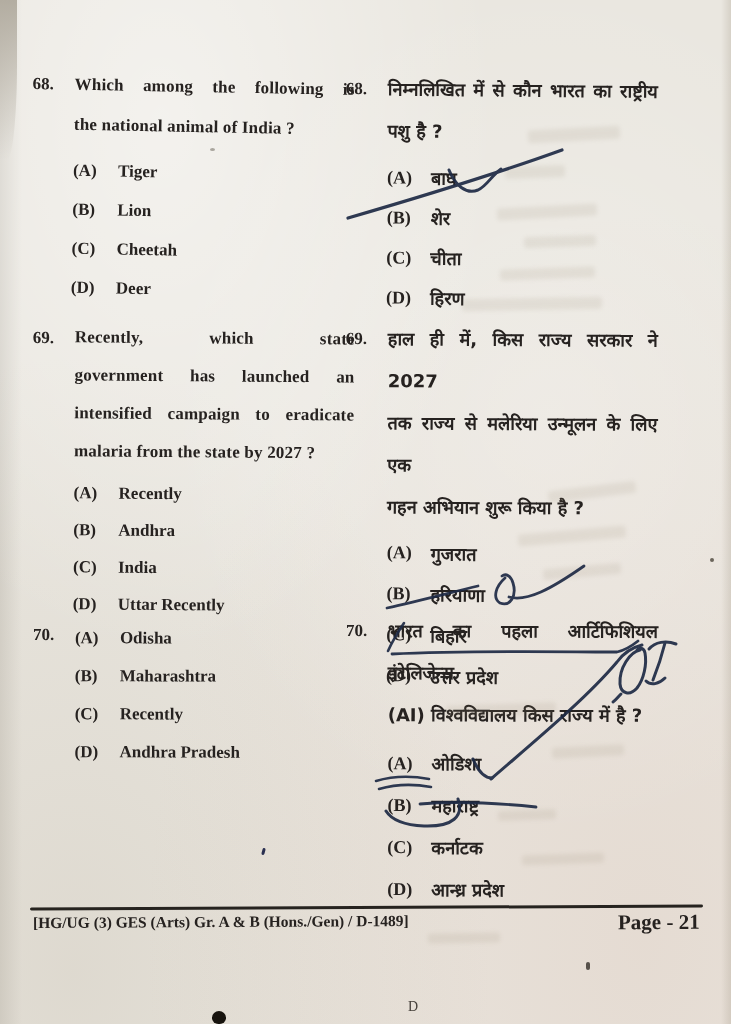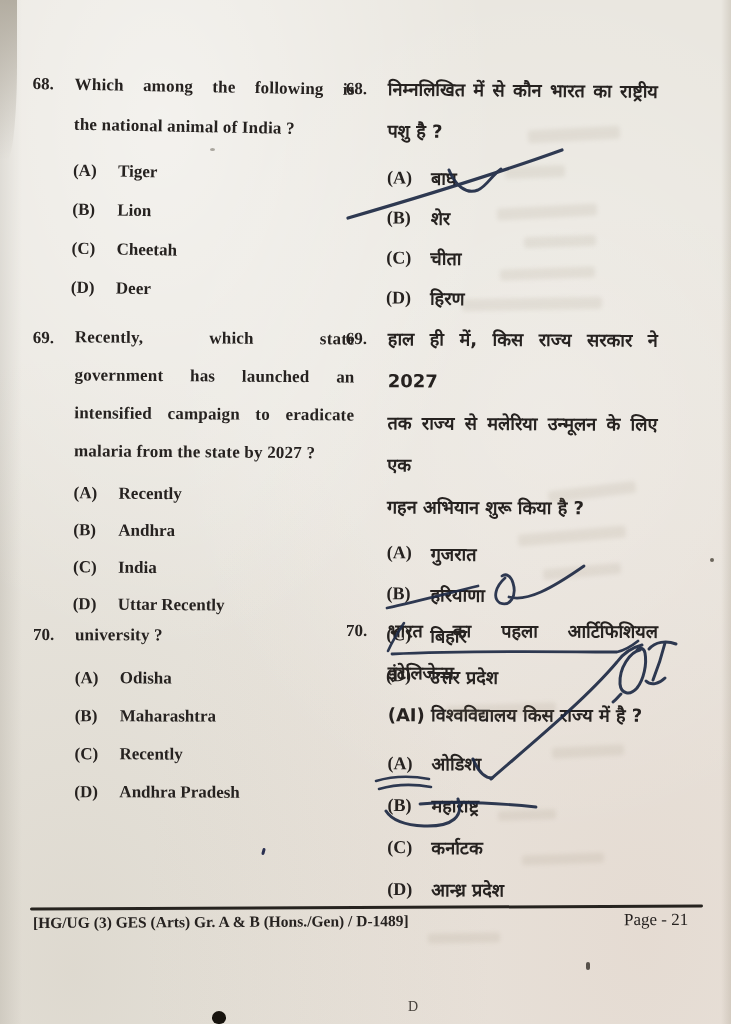--- a/index.html
+++ b/index.html
@@ -56,21 +56,21 @@
   .q-hi69 .opts{margin-top:4px;}
   .q-hi69 .opt{height:41px;}
   .q-hi70{top:610px;transform:rotate(.15deg);}
   .q-hi70 .opts{margin-top:6px;}
   .q-hi70 .opt{height:42px;}
 
   
   .footer-line{position:absolute;left:30px;top:906px;width:673px;height:3px;background:#26231f;
     border-radius:2px;transform:rotate(-.25deg);}
   .footer-left{position:absolute;left:33px;top:913px;font-size:15.5px;font-weight:bold;transform:rotate(-.3deg);}
-  .footer-right{position:absolute;right:43px;top:910px;font-size:17px;font-weight:normal;transform:rotate(-.3deg);}
+  .footer-right{position:absolute;right:31px;top:910px;font-size:21px;font-weight:bold;transform:rotate(-.3deg);}
 
   
   .ghost{position:absolute;background:#93866f;opacity:.13;filter:blur(2px);border-radius:3px;pointer-events:none;}
   .speck{position:absolute;pointer-events:none;}
   .blob{position:absolute;left:212px;top:1011px;width:14px;height:13px;background:#17130e;
     border-radius:50% 50% 45% 45%;}
   .stray-d{position:absolute;left:408px;top:999px;font-size:14px;color:#45403a;font-family:"Liberation Serif",serif;}
   .ink-overlay{position:absolute;left:0;top:0;pointer-events:none;}
 </style>
 </head>
@@ -130,21 +130,20 @@
             <span class="olabel">(D)</span>
             <span class="otext">Uttar Recently</span>
           </div>
       </div>
     </div>
   </div>
 
   <div class="q en q-en70">
     <div class="qnum">70.</div>
     <div class="qbody">
-      <div class="line">university ?</div>
       <div class="opts">
         <div class="opt">
             <span class="olabel">(A)</span>
             <span class="otext">Odisha</span>
           </div>
         <div class="opt">
             <span class="olabel">(B)</span>
             <span class="otext">Maharashtra</span>
           </div>
         <div class="opt">

